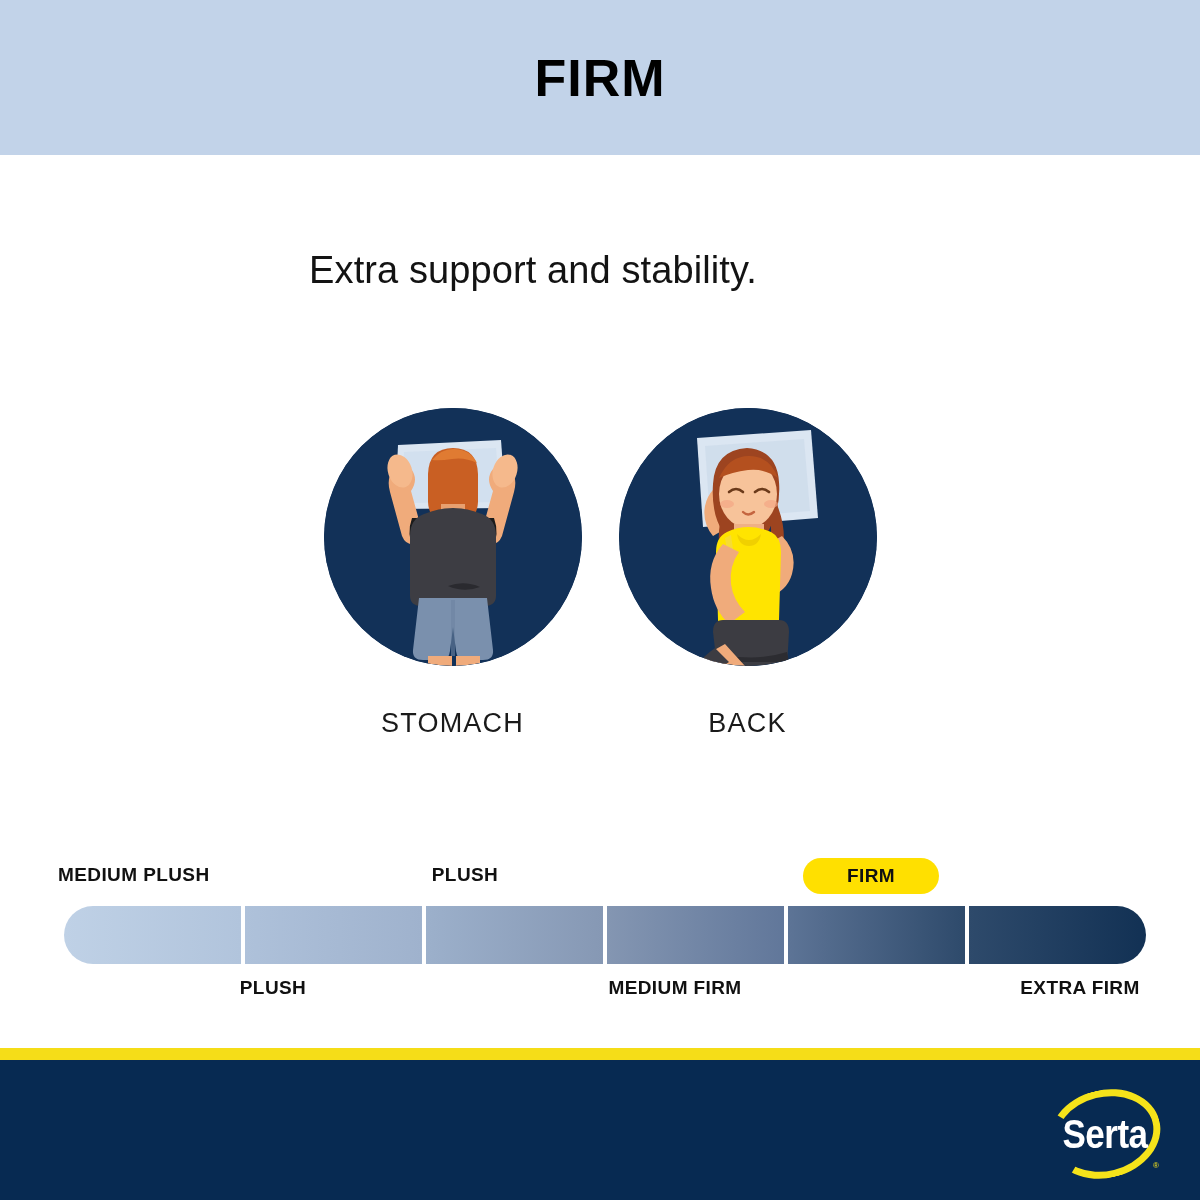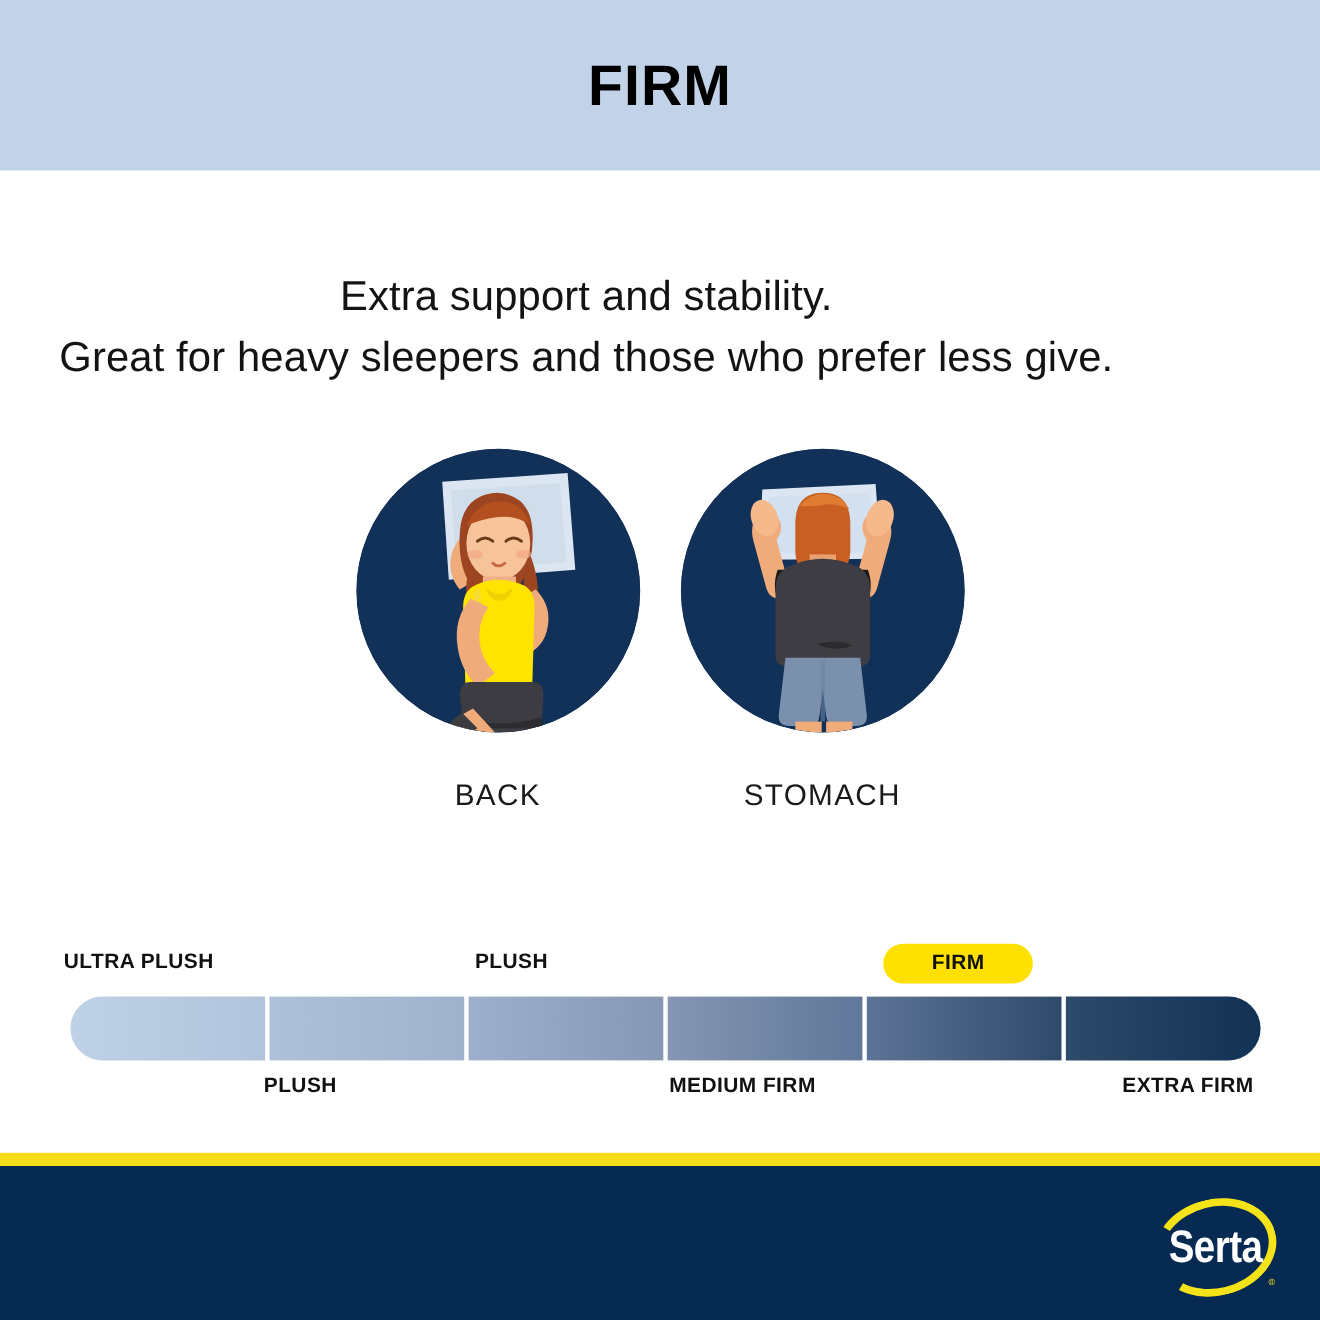--- a/index.html
+++ b/index.html
@@ -168,24 +168,65 @@
 </style>
 </head>
 <body>
 
 <div class="header-banner" style="background: rgb(194, 211, 233);">
   <div class="header-title">FIRM</div>
 </div>
 
 <div class="subtitle-block">
   <div class="subtitle-line">Extra support and stability.</div>
-  <div class="subtitle-line">Great for heavy sleepers and those who prefer less give.</div>
 </div>
 
 <div class="positions">
+
+  <div class="position-card">
+    <div class="circle-illus" style="background: rgb(18, 49, 88);">
+      <svg class="illus-svg" viewBox="0 0 258 258">
+        <defs>
+          <clipPath id="clipA">
+              <circle cx="129" cy="129" r="129"></circle>
+            </clipPath>
+        </defs>
+        <g clip-path="url(#clipA)">
+          <rect width="258" height="258" fill="#123158"></rect>
+
+          <path d="M74 37 L177 32 L182 100 L71 101 Z" fill="#dbe6f2"></path>
+          <path d="M80 44 L172 40 L176 94 L78 95 Z" fill="#cfdded" opacity=".75"></path>
+
+          <path d="M70 60 q-8 10 -4 24 l12 44 q4 10 14 8 q9 -3 6 -13 l-11 -40 q8 -12 0 -22 q-8 -9 -17 -1z" fill="#f0ab7b"></path>
+          <path d="M186 60 q8 10 4 24 l-12 44 q-4 10 -14 8 q-9 -3 -6 -13 l11 -40 q-8 -12 0 -22 q8 -9 17 -1z" fill="#f0ab7b"></path>
+
+          <ellipse cx="76" cy="63" rx="12" ry="17" transform="rotate(-18 76 63)" fill="#f5b98c"></ellipse>
+          <ellipse cx="181" cy="63" rx="12" ry="17" transform="rotate(18 181 63)" fill="#f5b98c"></ellipse>
+
+          <path d="M129 40 q-24 0 -25 26 l0 28 q1 22 25 22 q24 0 25 -22 l0 -28 q-1 -26 -25 -26z" fill="#c95f23"></path>
+          <path d="M108 52 q10 -12 23 -11 q16 1 22 14 q-12 -6 -25 -4 q-12 2 -20 1z" fill="#e07b32"></path>
+
+          <rect x="117" y="96" width="24" height="22" fill="#e8a06f"></rect>
+
+          <path d="M88 110 q-6 16 2 33 l18 -6 q-8 -14 -2 -27z" fill="#1b1b1b"></path>
+          <path d="M170 110 q6 16 -2 33 l-18 -6 q8 -14 2 -27z" fill="#1b1b1b"></path>
+
+          <path d="M100 106 q29 -12 58 0 q14 5 14 22 l0 60 q0 10 -12 10 l-62 0 q-12 0 -12 -10 l0 -60 q0 -17 14 -22z" fill="#3d3d43"></path>
+          <path d="M124 178 q16 -6 32 1 q-16 6 -32 -1z" fill="#2a2a2f"></path>
+
+          <path d="M95 190 l68 0 l6 52 q1 10 -10 10 l-18 0 q-8 0 -9 -9 l-3 -24 l-3 24 q-1 9 -9 9 l-18 0 q-11 0 -10 -10z" fill="#7a90ad"></path>
+          <path d="M127 192 l4 0 l0 56 l-4 0z" fill="#6d84a2" opacity=".6"></path>
+
+          <rect x="104" y="248" width="24" height="18" fill="#f0ab7b"></rect>
+          <rect x="132" y="248" width="24" height="18" fill="#f0ab7b"></rect>
+        </g>
+      </svg>
+    </div>
+    <div class="position-label">STOMACH</div>
+  </div>
 
   <div class="position-card">
     <div class="circle-illus" style="background: rgb(18, 49, 88);">
       <svg class="illus-svg" viewBox="0 0 258 258">
         <defs>
           <clipPath id="clipB">
               <circle cx="129" cy="129" r="129"></circle>
             </clipPath>
         </defs>
         <g clip-path="url(#clipB)">
@@ -226,67 +267,25 @@
           <path d="M104 212 l56 0 q10 0 10 12 l-2 34 l-70 0 l-4 -34 q0 -12 10 -12z" fill="#3c3c42"></path>
           <path d="M102 246 q34 8 66 -2 l2 10 l-70 0z" fill="#2c2c31"></path>
 
           <path d="M106 236 q-24 12 -34 34 l30 16 q10 -22 24 -28z" fill="#f0ab7b"></path>
           <path d="M96 240 q-20 14 -26 32 l18 10 q6 -18 22 -28z" fill="#3c3c42"></path>
         </g>
       </svg>
     </div>
     <div class="position-label">BACK</div>
   </div>
-
-  <div class="position-card">
-    <div class="circle-illus" style="background: rgb(18, 49, 88);">
-      <svg class="illus-svg" viewBox="0 0 258 258">
-        <defs>
-          <clipPath id="clipA">
-              <circle cx="129" cy="129" r="129"></circle>
-            </clipPath>
-        </defs>
-        <g clip-path="url(#clipA)">
-          <rect width="258" height="258" fill="#123158"></rect>
-
-          <path d="M74 37 L177 32 L182 100 L71 101 Z" fill="#dbe6f2"></path>
-          <path d="M80 44 L172 40 L176 94 L78 95 Z" fill="#cfdded" opacity=".75"></path>
-
-          <path d="M70 60 q-8 10 -4 24 l12 44 q4 10 14 8 q9 -3 6 -13 l-11 -40 q8 -12 0 -22 q-8 -9 -17 -1z" fill="#f0ab7b"></path>
-          <path d="M186 60 q8 10 4 24 l-12 44 q-4 10 -14 8 q-9 -3 -6 -13 l11 -40 q-8 -12 0 -22 q8 -9 17 -1z" fill="#f0ab7b"></path>
-
-          <ellipse cx="76" cy="63" rx="12" ry="17" transform="rotate(-18 76 63)" fill="#f5b98c"></ellipse>
-          <ellipse cx="181" cy="63" rx="12" ry="17" transform="rotate(18 181 63)" fill="#f5b98c"></ellipse>
-
-          <path d="M129 40 q-24 0 -25 26 l0 28 q1 22 25 22 q24 0 25 -22 l0 -28 q-1 -26 -25 -26z" fill="#c95f23"></path>
-          <path d="M108 52 q10 -12 23 -11 q16 1 22 14 q-12 -6 -25 -4 q-12 2 -20 1z" fill="#e07b32"></path>
-
-          <rect x="117" y="96" width="24" height="22" fill="#e8a06f"></rect>
-
-          <path d="M88 110 q-6 16 2 33 l18 -6 q-8 -14 -2 -27z" fill="#1b1b1b"></path>
-          <path d="M170 110 q6 16 -2 33 l-18 -6 q8 -14 2 -27z" fill="#1b1b1b"></path>
-
-          <path d="M100 106 q29 -12 58 0 q14 5 14 22 l0 60 q0 10 -12 10 l-62 0 q-12 0 -12 -10 l0 -60 q0 -17 14 -22z" fill="#3d3d43"></path>
-          <path d="M124 178 q16 -6 32 1 q-16 6 -32 -1z" fill="#2a2a2f"></path>
-
-          <path d="M95 190 l68 0 l6 52 q1 10 -10 10 l-18 0 q-8 0 -9 -9 l-3 -24 l-3 24 q-1 9 -9 9 l-18 0 q-11 0 -10 -10z" fill="#7a90ad"></path>
-          <path d="M127 192 l4 0 l0 56 l-4 0z" fill="#6d84a2" opacity=".6"></path>
-
-          <rect x="104" y="248" width="24" height="18" fill="#f0ab7b"></rect>
-          <rect x="132" y="248" width="24" height="18" fill="#f0ab7b"></rect>
-        </g>
-      </svg>
-    </div>
-    <div class="position-label">STOMACH</div>
-  </div>
 </div>
 
 <div class="scale-wrap">
   <div class="scale-labels-top">
-    <div class="scale-label" style="left:0;">ULTRA PLUSH</div>
+    <div class="scale-label" style="left:0;">MEDIUM PLUSH</div>
     <div class="scale-label center" style="left:407px;">PLUSH</div>
     <div class="scale-badge" style="left: 813px; background: rgb(255, 224, 0);">FIRM</div>
   </div>
 
   <div class="scale-bar">
     <div class="scale-seg" style="background: linear-gradient(90deg, rgb(191, 209, 230), rgb(177, 196, 220));"></div>
     <div class="scale-seg" style="background: linear-gradient(90deg, rgb(174, 193, 218), rgb(159, 178, 205));"></div>
     <div class="scale-seg" style="background: linear-gradient(90deg, rgb(156, 176, 203), rgb(134, 152, 180));"></div>
     <div class="scale-seg" style="background: linear-gradient(90deg, rgb(132, 150, 178), rgb(97, 119, 154));"></div>
     <div class="scale-seg" style="background: linear-gradient(90deg, rgb(93, 116, 150), rgb(46, 74, 107));"></div>

